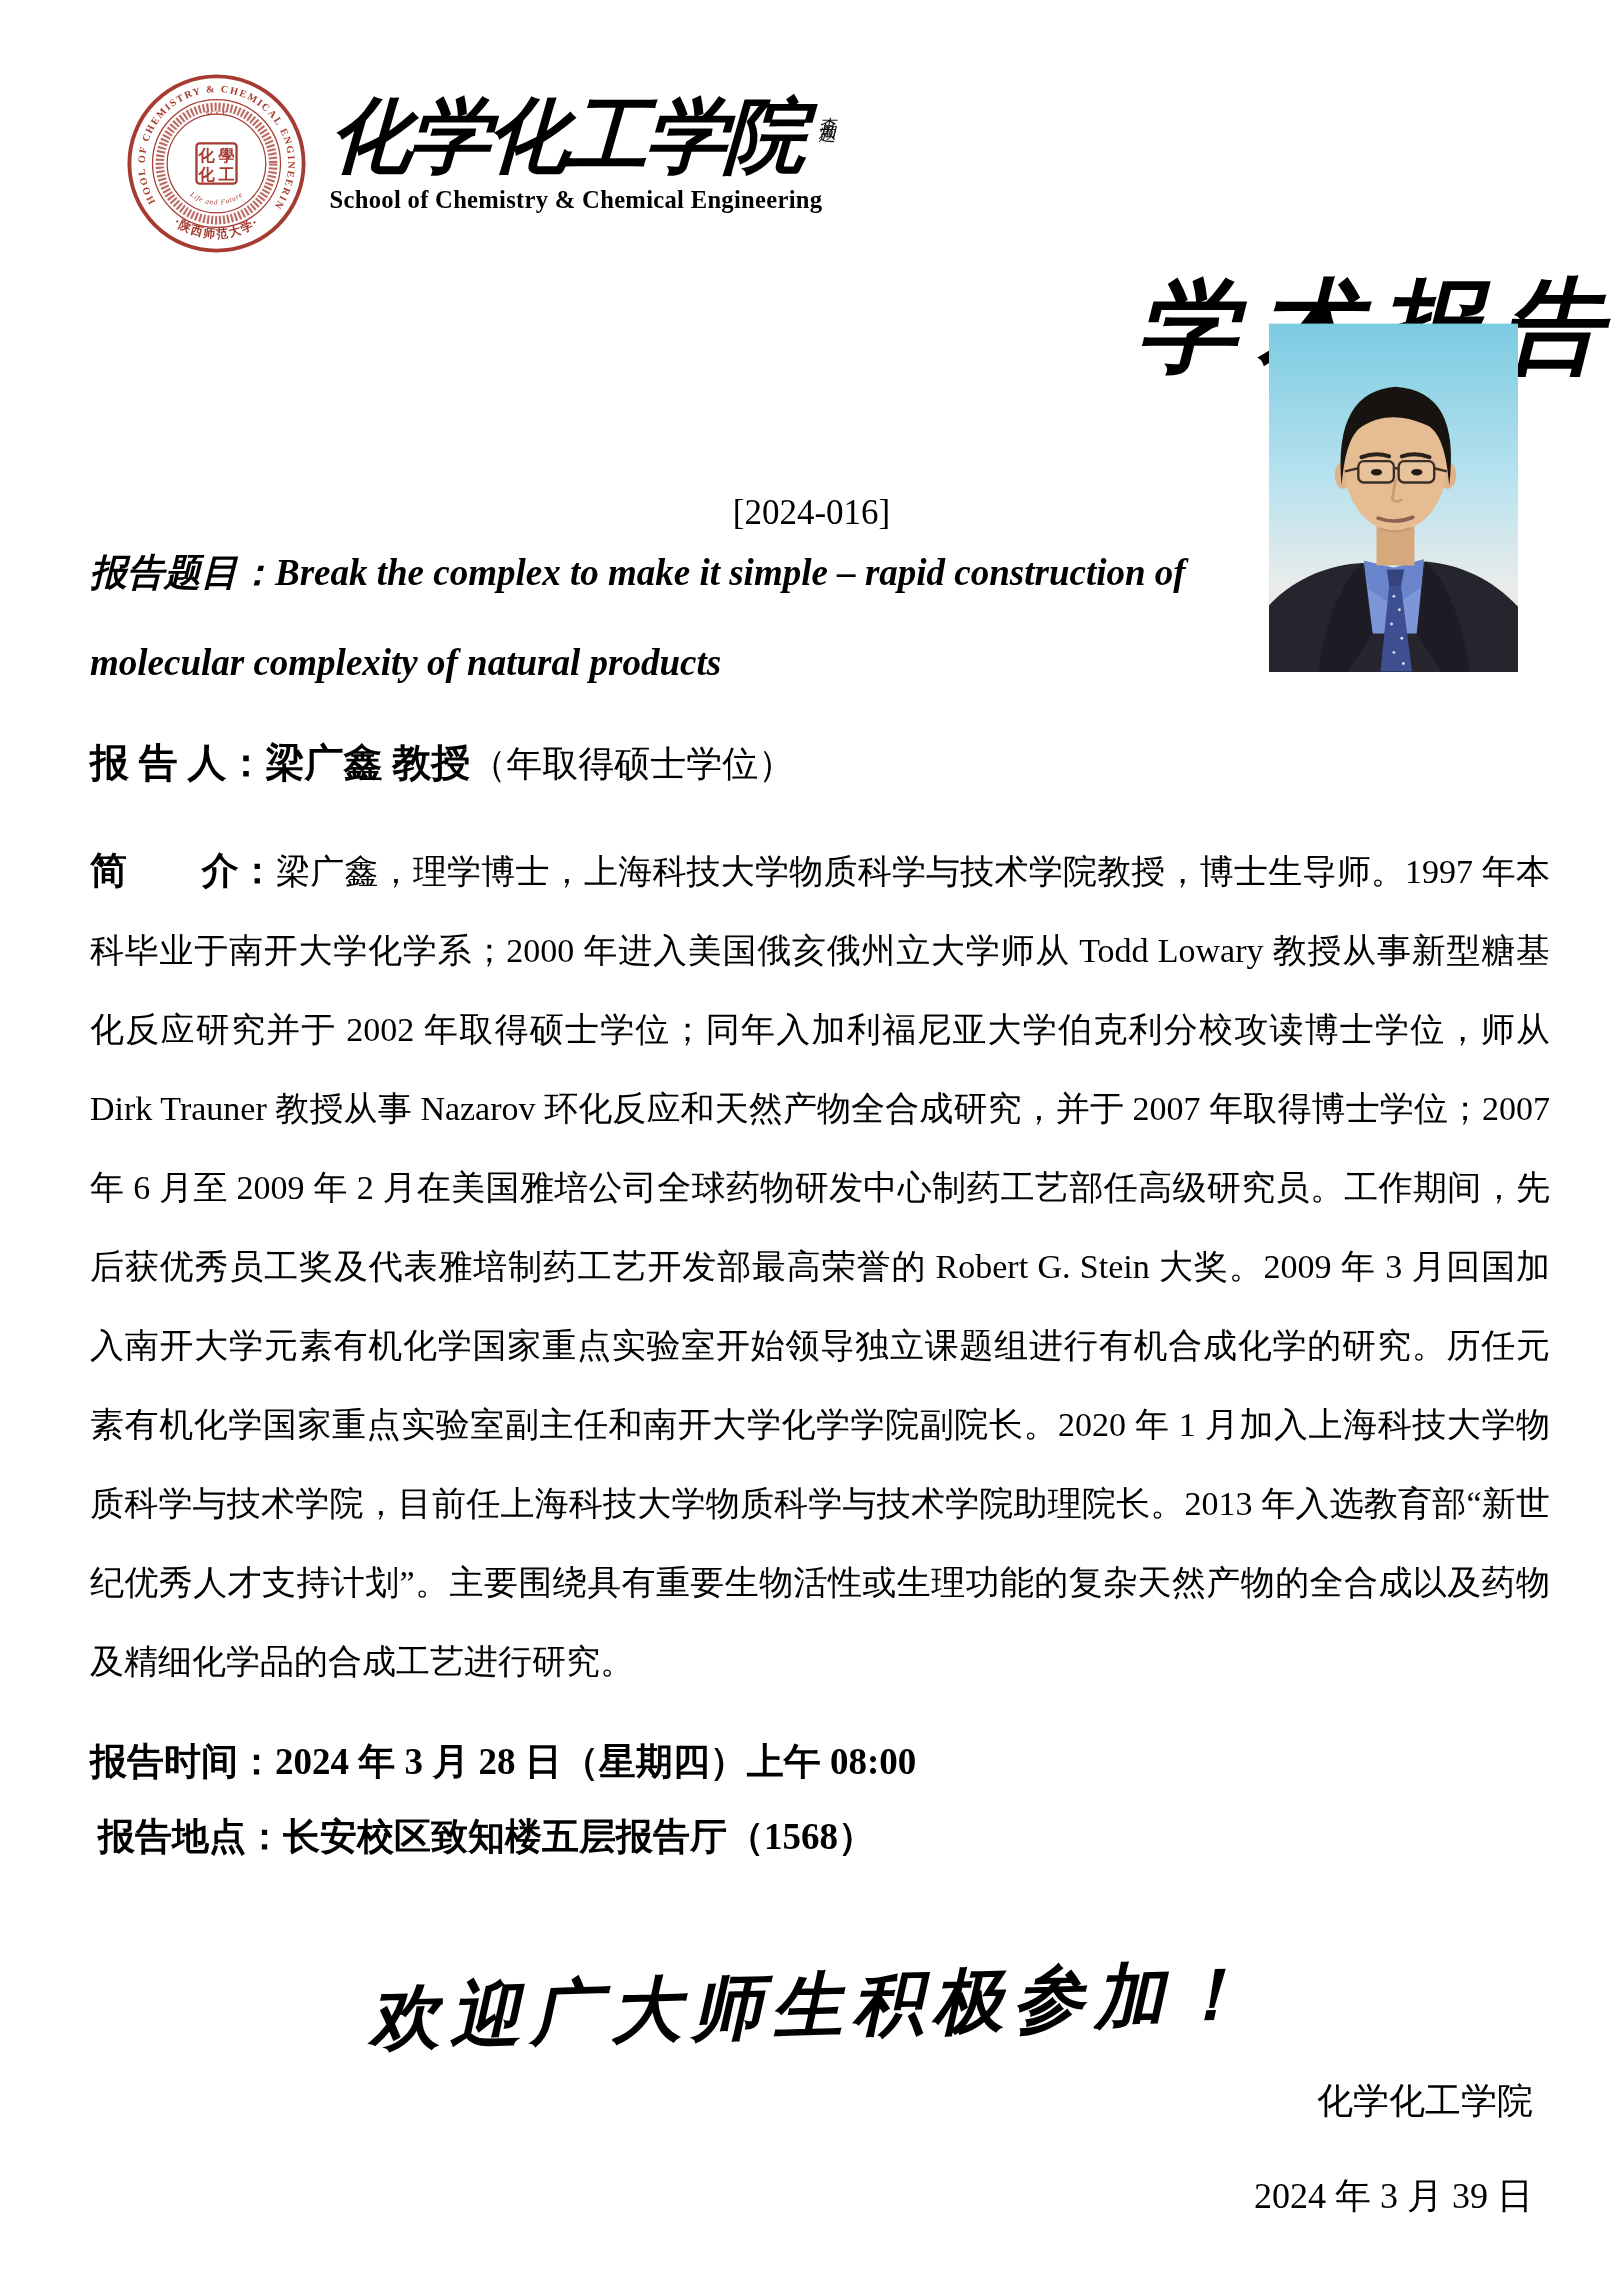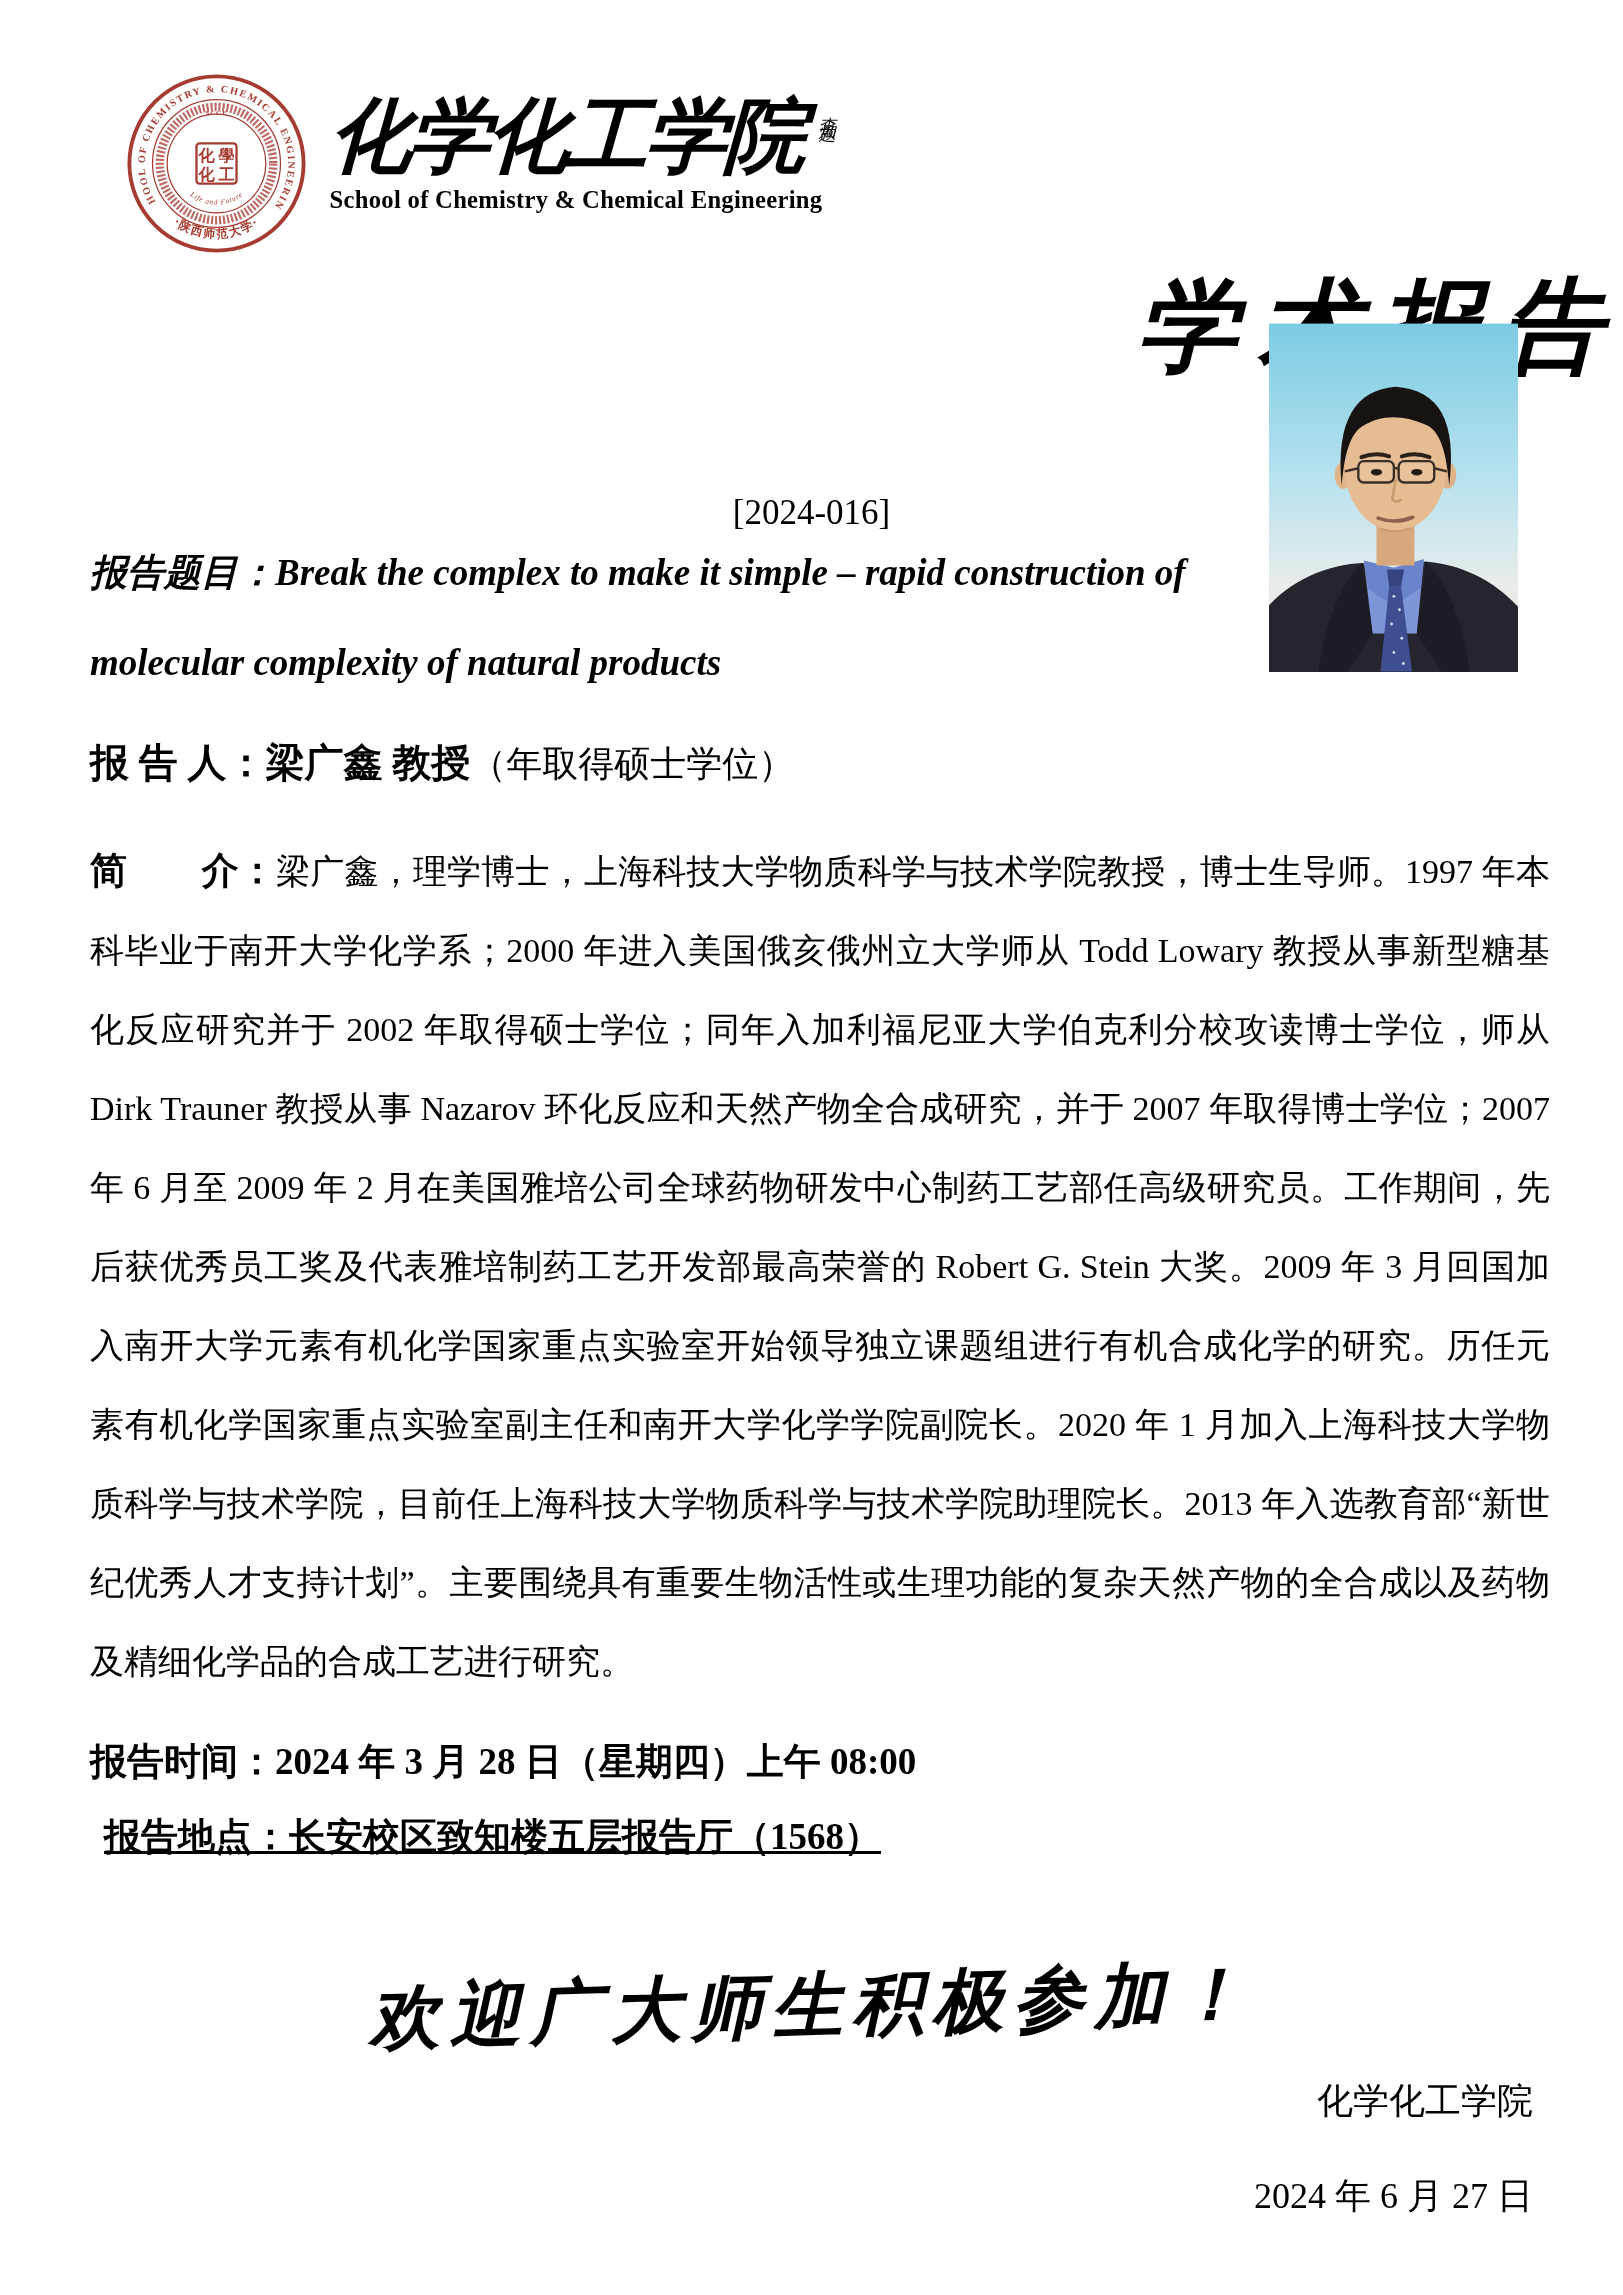--- a/index.html
+++ b/index.html
@@ -30,21 +30,21 @@
   
   .topic{position:absolute;left:90px;top:528px;width:1177px;
          font-size:37px;font-weight:bold;line-height:90px;font-style:italic;}
   .speaker{position:absolute;left:90px;top:736px;font-size:39px;white-space:nowrap;}
   .speaker .lbl,.speaker .name{font-weight:bold;}
   .speaker .affil{font-weight:normal;font-size:36px;}
   .bio{position:absolute;left:90px;top:831px;width:1460px;
        font-size:34px;line-height:79px;text-align:justify;}
   .bio .lbl{font-weight:bold;font-size:37px;}
   .when{position:absolute;left:90px;top:1737px;font-size:37px;font-weight:bold;white-space:nowrap;}
-  .where{position:absolute;left:104px;top:1812px;font-size:37px;font-weight:bold;white-space:nowrap;text-decoration:underline;}
+  .where{position:absolute;left:98px;top:1812px;font-size:37px;font-weight:bold;white-space:nowrap;}
 
   
   .closing{position:absolute;left:0;top:1959px;width:100%;text-align:center;
            font-family:"DejaVu Serif", serif;font-weight:900;font-style:italic;
            font-size:71px;letter-spacing:9.5px;transform:rotate(-1.6deg);}
   .footer{position:absolute;right:90px;top:2077px;text-align:right;font-size:36px;}
   .footer .org{margin-bottom:46px;}
 
   
   .ring-txt{font-family:"Liberation Serif", serif;font-size:13px;font-weight:bold;letter-spacing:2.2px;}
@@ -178,17 +178,17 @@
     <span>报告时间：</span><span>2024 年 3 月 28 日（星期四）上午 08:00</span>
   </div>
   <div class="where">
     <span>报告地点：</span><span>长安校区致知楼五层报告厅（1568）</span>
   </div>
 
   <div class="closing">欢迎广大师生积极参加！</div>
 
   <div class="footer">
     <div class="org">化学化工学院</div>
-    <div class="date">2024 年 6 月 27 日</div>
+    <div class="date">2024 年 3 月 39 日</div>
   </div>
 
 </div>
 
 
 </body></html>

